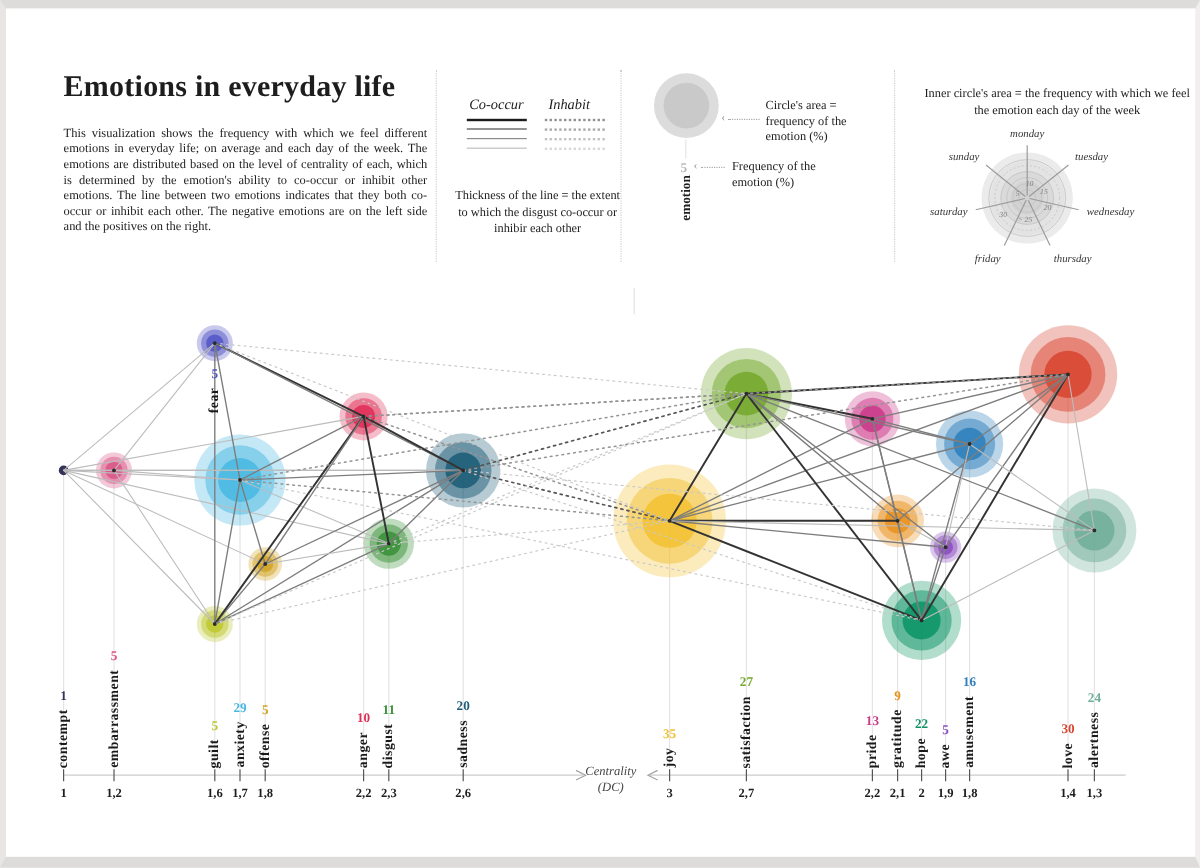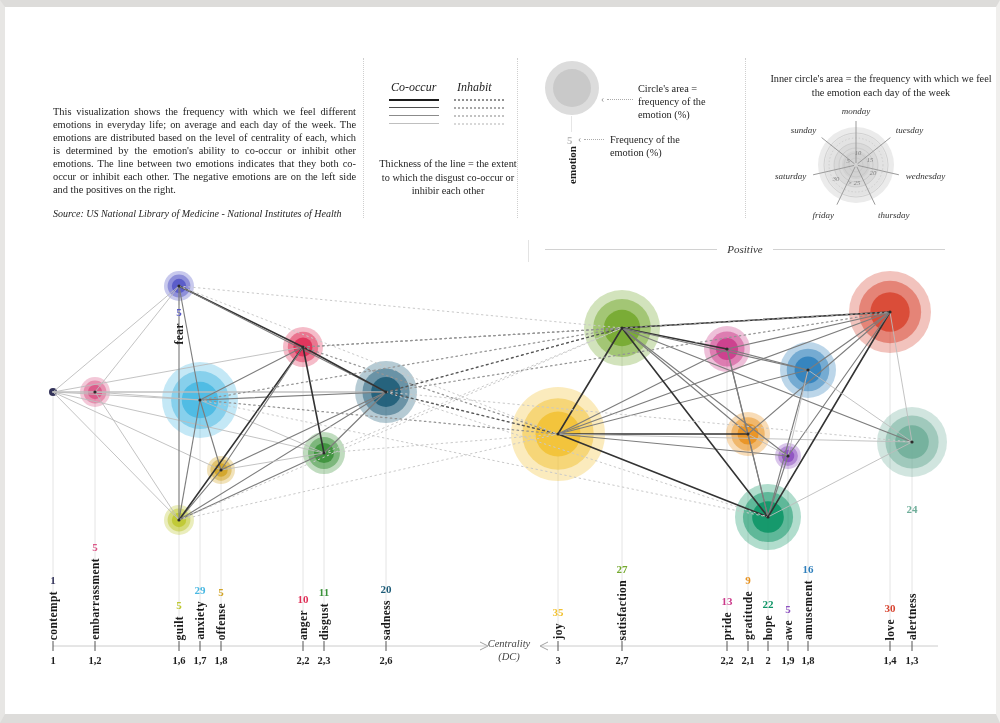--- a/index.html
+++ b/index.html
@@ -38,22 +38,22 @@
   .axis-cap{position:absolute;left:478px;top:638px;width:62px;text-align:center;
             font-size:10.5px;font-style:italic;color:#444;line-height:12.5px;}
   svg text{font-family:"Liberation Serif","DejaVu Serif",serif;}
 </style>
 </head>
 <body>
 
 <div class="stage">
   <div class="frame"></div>
 
+  <h1 class="title">Emotions in everyday life</h1>
   <p class="desc">This visualization shows the frequency with which we feel different emotions in everyday life; on average and each day of the week. The emotions are distributed based on the level of centrality of each, which is determined by the emotion's ability to co-occur or inhibit other emotions. The line between two emotions indicates that they both co-occur or inhibit each other. The negative emotions are on the left side and the positives on the right.</p>
-  <p class="source">Source: US National Library of Medicine - National Institutes of Health</p>
 
   <div class="vsep" style="left:363px"></div>
   <div class="vsep" style="left:517px"></div>
   <div class="vsep" style="left:745px"></div>
 
   <span class="lg-h" style="left:391px">Co-occur</span>
   <span class="lg-h" style="left:457px">Inhabit</span>
   <div class="lsamp" style="left:389px;top:99px;border-top:2px solid #1b1b1b"></div>
   <div class="lsamp" style="left:389px;top:107px;border-top:1.6px solid #4f4f4f"></div>
   <div class="lsamp" style="left:389px;top:115px;border-top:1.2px solid #8b8b8b"></div>
@@ -103,25 +103,20 @@
       <line x1="84.43630594426457" y1="68.75305938390889" x2="51.59873077382051" y2="42.56730644599557" stroke="#9b9b9b" stroke-width="1"></line>
       <text x="46.125801578746504" y="38.20301428967669" text-anchor="end" font-size="9" font-style="italic" fill="#333">sunday</text>
       <text x="78" y="68" text-anchor="middle" font-size="6.5" font-style="italic" fill="#808080">5</text>
       <text x="88" y="60" text-anchor="middle" font-size="6.5" font-style="italic" fill="#808080">10</text>
       <text x="100" y="67" text-anchor="middle" font-size="6.5" font-style="italic" fill="#808080">15</text>
       <text x="103" y="80" text-anchor="middle" font-size="6.5" font-style="italic" fill="#808080">20</text>
       <text x="84" y="90" text-anchor="middle" font-size="6.5" font-style="italic" fill="#808080">&gt; 25</text>
       <text x="66" y="86" text-anchor="middle" font-size="6.5" font-style="italic" fill="#808080">30</text>
     </svg>
 
-  <div class="sect" style="left:545px;width:400px">
-    <span class="rule"></span>
-    <span>Positive</span>
-    <span class="rule"></span>
-  </div>
   <div class="mid-div"></div>
 
   <svg id="chart-svg" style="position:absolute;left:0;top:0" width="1000" height="723" viewBox="0 0 1000 723">
       <g>
         <line x1="53" y1="395" x2="53" y2="640" stroke="#e4e4e4" stroke-width="1"></line>
         <line x1="95" y1="395" x2="95" y2="640" stroke="#e4e4e4" stroke-width="1"></line>
         <line x1="179" y1="289" x2="179" y2="305" stroke="#e4e4e4" stroke-width="1"></line>
         <line x1="179" y1="523" x2="179" y2="640" stroke="#e4e4e4" stroke-width="1"></line>
         <line x1="200" y1="403" x2="200" y2="640" stroke="#e4e4e4" stroke-width="1"></line>
         <line x1="221" y1="473" x2="221" y2="640" stroke="#e4e4e4" stroke-width="1"></line>
@@ -431,21 +426,21 @@
         <span class="lab vlab">awe</span>
       </div>
       <div class="col" style="left: 773px; top: 503px; height: 137px;">
         <span class="fv" style="color: rgb(46, 127, 188);">16</span>
         <span class="lab vlab">amusement</span>
       </div>
       <div class="col" style="left: 855px; top: 503px; height: 137px;">
         <span class="fv" style="color: rgb(216, 69, 49);">30</span>
         <span class="lab vlab">love</span>
       </div>
-      <div class="col" style="left: 877px; top: 503px; height: 137px; justify-content: space-between;">
+      <div class="col" style="left: 877px; top: 503px; height: 137px;">
         <span class="fv" style="color: rgb(111, 174, 154);">24</span>
         <span class="lab vlab">alertness</span>
       </div>
     </div>
 
   <div class="axis-cap">
     <div>Centrality</div>
     <div>(DC)</div>
   </div>
 </div>

